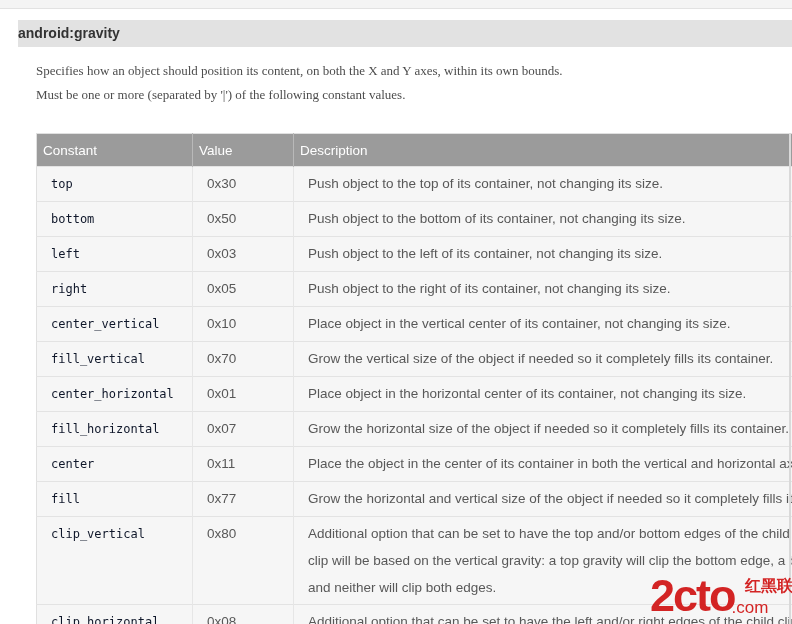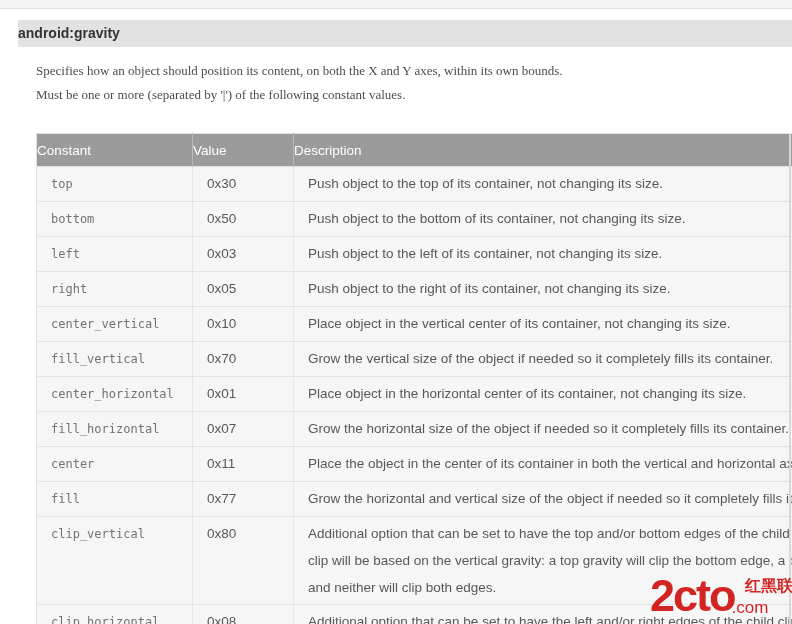--- a/index.html
+++ b/index.html
@@ -46,39 +46,39 @@
   col.col-constant { width: 156px; }
   col.col-value    { width: 101px; }
   col.col-desc     { width: 748px; }
   th {
     background: #9b9b9b;
     color: #ffffff;
     font-size: 13.5px;
     font-weight: normal;
     text-align: left;
     height: 33px;
-    padding: 0 0;
+    padding: 0 6px;
     border-right: 1px solid #b9b9b9;
   }
   th:last-child { border-right: none; }
   td {
     background: #f6f6f6;
     vertical-align: top;
     padding: 3px 14px;
     line-height: 27px;
     font-size: 13.5px;
     color: #585858;
     border-top: 1px solid #e3e3e3;
     border-right: 1px solid #e6e6e6;
   }
   td:last-child { border-right: none; }
   td.c-const code {
     font-family: "DejaVu Sans Mono", monospace;
     font-size: 12px;
-    color: #737373;
+    color: #0f172a;
   }
   .edge-line {
     position: absolute;
     left: 789px;
     top: 133px;
     width: 2px;
     height: 491px;
     background: #d9d9d9;
     z-index: 5;
   }

